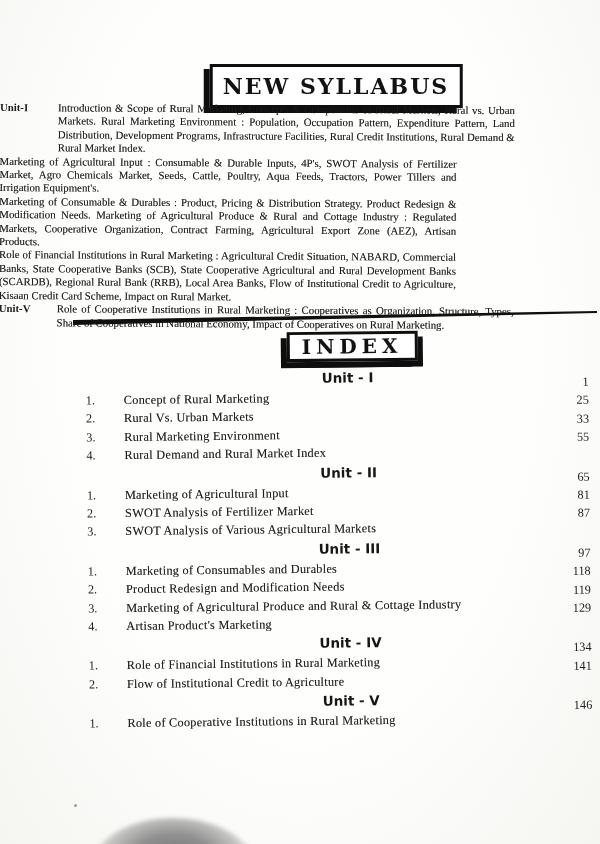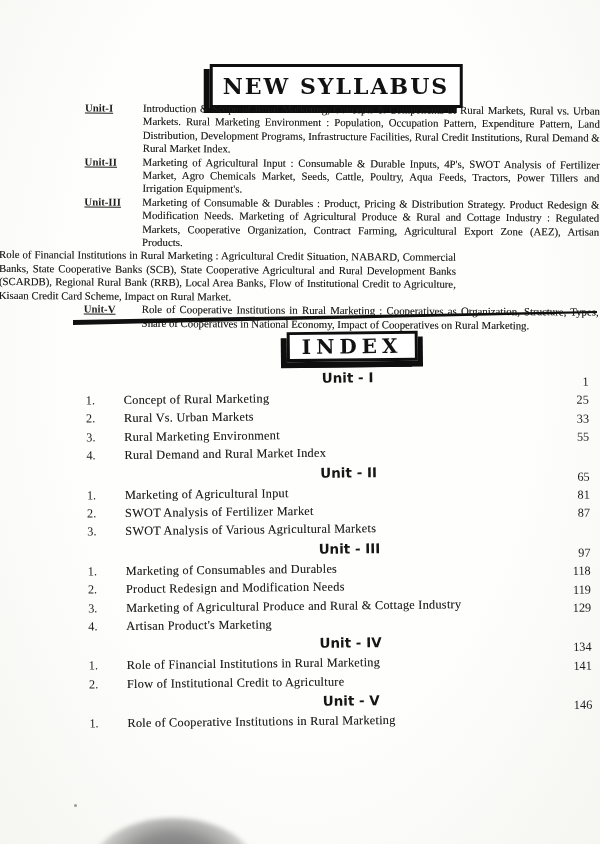--- a/index.html
+++ b/index.html
@@ -19,21 +19,21 @@
     box-shadow:-6px 5px 0 #0e0e0e;
   }
   .stamp-index{
     position:absolute;top:0;left:352px;transform:translateX(-50%);
     font-size:20px;line-height:24px;letter-spacing:5px;padding:0 12px;
     box-shadow:-6px 6px 0 #0e0e0e,5px 6px 0 #0e0e0e;
   }
   
   .syllabus-units{position:absolute;top:101px;left:0;width:600px;transform:rotate(0.35deg);transform-origin:0 0;}
   .syl-row{display:flex;}
-  .syl-label{width:58px;margin-left:85px;font-weight:bold;font-size:10.8px;line-height:13.4px;flex:none;text-decoration:underline;}
+  .syl-label{width:58px;font-weight:bold;font-size:10.8px;line-height:13.4px;flex:none;}
   .syl-text{width:457px;font-size:10.8px;line-height:13.4px;text-align:justify;text-shadow:0 0 .4px rgba(0,0,0,.45);}
   
   .divider-svg{position:absolute;left:0;top:0;width:600px;height:844px;pointer-events:none;}
   
   .index-block{position:absolute;top:332px;left:0;width:600px;transform:rotate(-0.65deg);transform-origin:300px 0;}
   .idx-sections{padding-top:36px;}
   .idx-heading{
     text-align:center;padding-left:94px;font-family:"DejaVu Sans",sans-serif;
     font-weight:bold;font-size:13.5px;line-height:18px;margin:1px 0 2px;color:#161616;
   }
@@ -56,26 +56,24 @@
 
   <div class="stamp stamp-syllabus">NEW SYLLABUS</div>
 
   <div class="syllabus-units" id="syllabus-units">
   <div class="syl-row">
     <div class="syl-label">Unit-I</div>
     <div class="syl-text">Introduction &amp; Scope of Rural Marketing, Concepts &amp; Components of Rural Markets, Rural vs. Urban Markets. Rural Marketing Environment : Population, Occupation Pattern, Expenditure Pattern, Land Distribution, Development Programs, Infrastructure Facilities, Rural Credit Institutions, Rural Demand &amp; Rural Market Index.</div>
   </div>
 
   <div class="syl-row">
-    <div class="syl-label">Unit-II</div>
     <div class="syl-text">Marketing of Agricultural Input : Consumable &amp; Durable Inputs, 4P's, SWOT Analysis of Fertilizer Market, Agro Chemicals Market, Seeds, Cattle, Poultry, Aqua Feeds, Tractors, Power Tillers and Irrigation Equipment's.</div>
   </div>
 
   <div class="syl-row">
-    <div class="syl-label">Unit-III</div>
     <div class="syl-text">Marketing of Consumable &amp; Durables : Product, Pricing &amp; Distribution Strategy. Product Redesign &amp; Modification Needs. Marketing of Agricultural Produce &amp; Rural and Cottage Industry : Regulated Markets, Cooperative Organization, Contract Farming, Agricultural Export Zone (AEZ), Artisan Products.</div>
   </div>
 
   <div class="syl-row">
     <div class="syl-text">Role of Financial Institutions in Rural Marketing : Agricultural Credit Situation, NABARD, Commercial Banks, State Cooperative Banks (SCB), State Cooperative Agricultural and Rural Development Banks (SCARDB), Regional Rural Bank (RRB), Local Area Banks, Flow of Institutional Credit to Agriculture, Kisaan Credit Card Scheme, Impact on Rural Market.</div>
   </div>
 
   <div class="syl-row">
     <div class="syl-label">Unit-V</div>
     <div class="syl-text">Role of Cooperative Institutions in Rural Marketing : Cooperatives as Organization, Structure, Types, Share of Cooperatives in National Economy, Impact of Cooperatives on Rural Marketing.</div>

